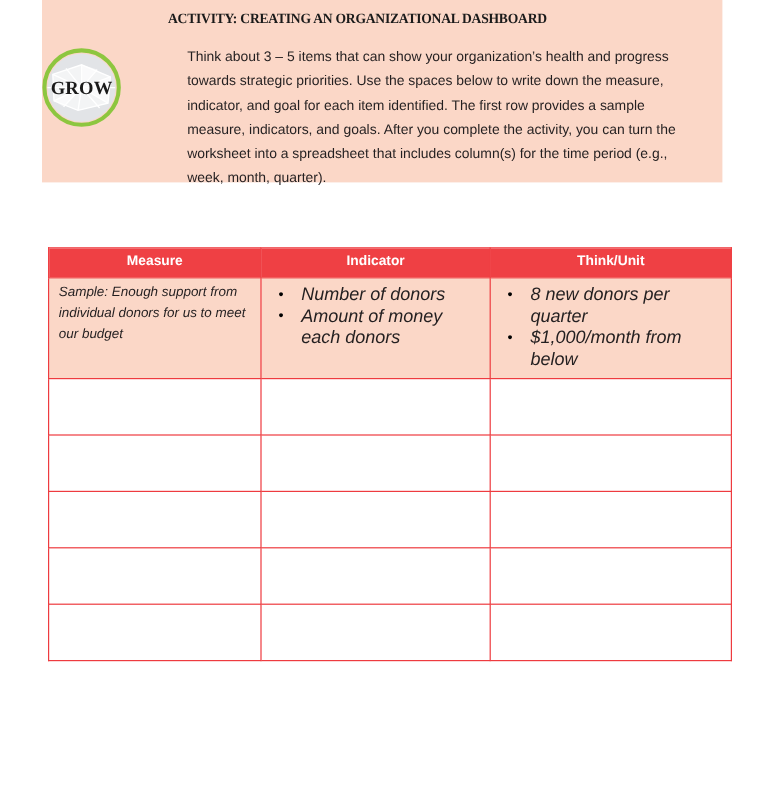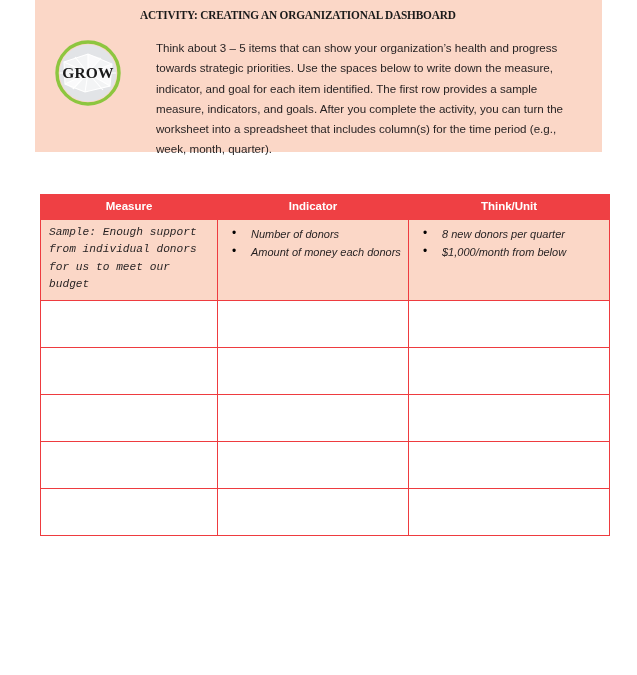--- a/index.html
+++ b/index.html
@@ -27,21 +27,21 @@
     box-sizing: border-box;
     display: flex;
     flex-direction: row;
     align-items: flex-start;
   }
 
   .badge-wrap {
     width: 105px;
     flex: 0 0 105px;
     display: flex;
-    justify-content: center;
+    justify-content: flex-start;
     padding-top: 40px;
     box-sizing: border-box;
   }
 
   .grow-badge {
     position: relative;
     width: 66px;
     height: 66px;
   }
   .grow-badge svg {
@@ -74,21 +74,21 @@
     line-height: 20.3px;
     color: #231f20;
     margin: 16px;
     max-width: 432px;
   }
 
   
   .worksheet-table {
     position: absolute;
     left: 40px;
-    top: 194px;
+    top: 206px;
     width: 569px;
     border-collapse: collapse;
     table-layout: fixed;
     padding-left: 46px;
   }
 
   .worksheet-table col.c1 { width: 177px; }
   .worksheet-table col.c2 { width: 191px; }
   .worksheet-table col.c3 { width: 201px; }
 
@@ -111,38 +111,38 @@
     height: 46px;
     padding: 0;
   }
 
   .worksheet-table tr.sample-row td {
     background: #FBD7C7;
     height: 58px;
   }
 
   .sample-text {
-    font-family: Liberation Mono, monospace;
+    font-family: Liberation Sans, sans-serif;
     font-style: italic;
     font-size: 11.2px;
     line-height: 17.5px;
     color: #231f20;
     padding: 4px 8px 6px 8px;
     margin: 0;
   }
 
   ul.sample-list {
     list-style: none;
     margin: 0;
     padding: 5px 6px 6px 10px;
   }
   ul.sample-list li {
     font-family: "Liberation Sans", sans-serif;
     font-style: italic;
-    font-size: 11px;
+    font-size: 15px;
     line-height: 18px;
     color: #231f20;
     position: relative;
     padding-left: 23px;
   }
   ul.sample-list li::before {
     content: "\2022";
     position: absolute;
     left: 4px;
     top: -1px;

